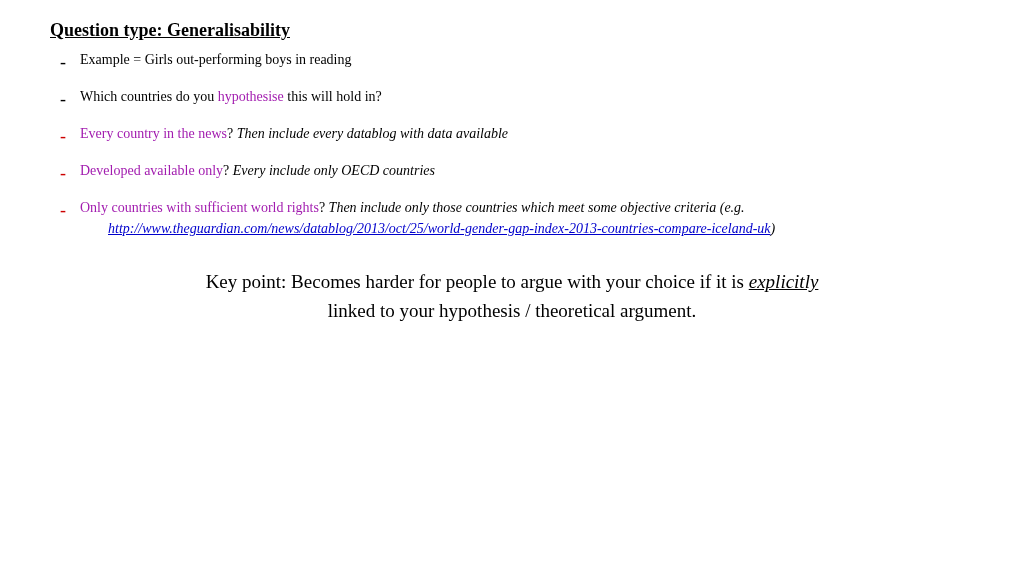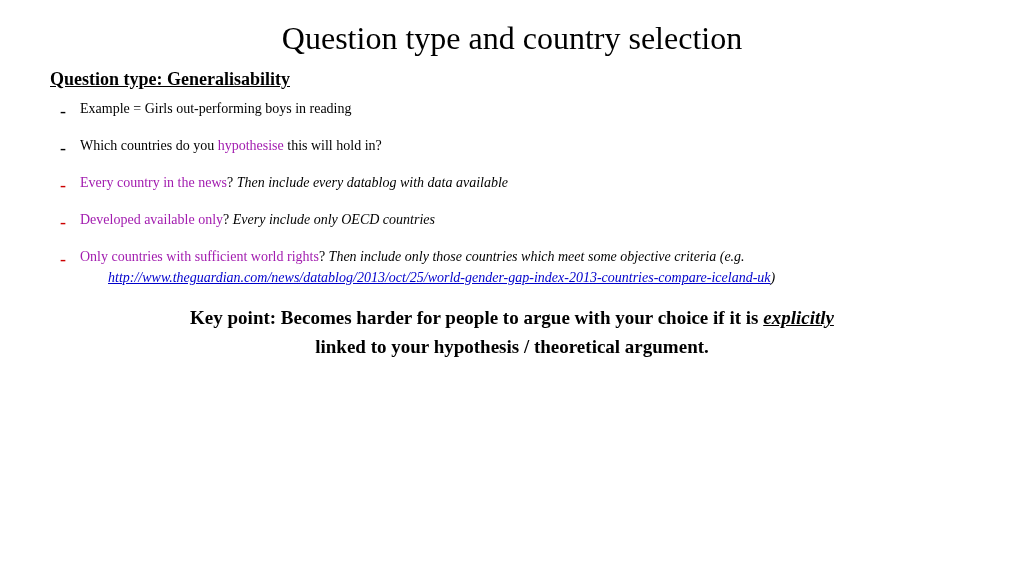--- a/index.html
+++ b/index.html
@@ -72,38 +72,37 @@
       font-style: italic;
     }
     .blue-link {
       color: #0000cc;
       text-decoration: underline;
       margin-left: 28px;
     }
     .key-point {
       text-align: center;
       font-size: 19px;
-      font-weight: bold;
+      font-weight: normal;
       color: #000000;
-      margin-top: 10px;
+      margin-top: 23px;
       line-height: 1.5;
     }
     .explicitly {
       font-style: italic;
       text-decoration: underline;
     }
     .spacer {
       height: 4px;
     }
   </style>
 </head>
 <body>
 
 <div class="slide">
-  <h1 class="title">Question type and country selection</h1>
 
   <div class="content">
     <div class="section-heading">Question type: Generalisability</div>
 
     <div class="bullet-item">
       <span class="bullet-dash">-</span>
       <span class="bullet-text">
         Example = Girls out-performing boys in reading
       </span>
     </div>

